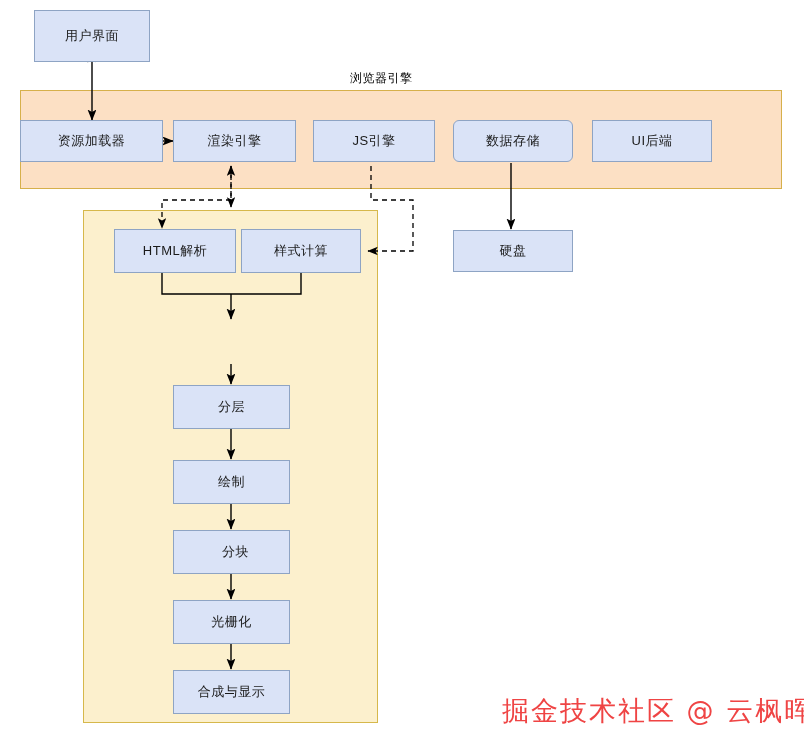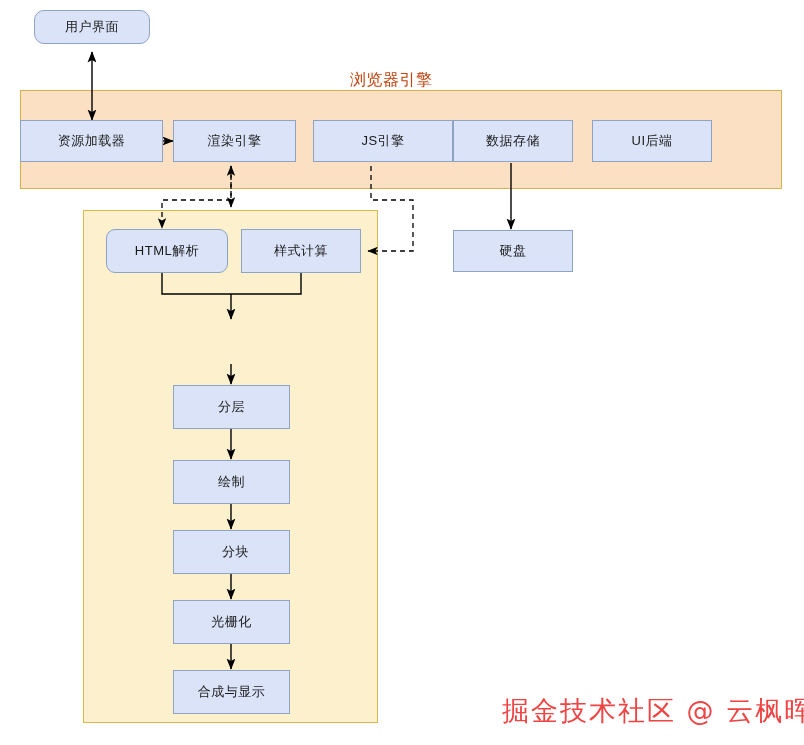--- a/index.html
+++ b/index.html
@@ -45,22 +45,22 @@
   .group-browser {
     background: #fce0c4;
     border: 1px solid #d6b04b;
   }
   .group-render {
     background: #fcf0cd;
     border: 1px solid #d6b84b;
   }
   .group-label {
     position: absolute;
-    font-size: 16px;
-    color: #c2410c;
+    font-size: 12px;
+    color: #000000;
     white-space: nowrap;
     letter-spacing: 0.5px;
   }
   .watermark {
     position: absolute;
     font-size: 27px;
     color: #ef4444;
     white-space: nowrap;
     letter-spacing: 2px;
     font-family: "DejaVu Sans", sans-serif;
@@ -105,35 +105,35 @@
 
     <line x1="231" y1="429" x2="231" y2="459" stroke="#000" stroke-width="1.4" marker-end="url(#arrEnd)"></line>
 
     <line x1="231" y1="504" x2="231" y2="529" stroke="#000" stroke-width="1.4" marker-end="url(#arrEnd)"></line>
 
     <line x1="231" y1="574" x2="231" y2="599" stroke="#000" stroke-width="1.4" marker-end="url(#arrEnd)"></line>
 
     <line x1="231" y1="644" x2="231" y2="669" stroke="#000" stroke-width="1.4" marker-end="url(#arrEnd)"></line>
   </svg>
 
-  <div class="node" style="left:34px; top:10px; width:116px; height:34px;border-radius:10px;">用户界面</div>
+  <div class="node" style="left:34px; top:10px; width:116px; height:52px;">用户界面</div>
 
   <div class="node" style="left:20px; top:120px; width:143px; height:42px;">资源加载器</div>
 
   <div class="node" style="left:173px; top:120px; width:123px; height:42px;">渲染引擎</div>
 
-  <div class="node" style="left:313px; top:120px; width:140px; height:42px;">JS引擎</div>
+  <div class="node" style="left:313px; top:120px; width:122px; height:42px;">JS引擎</div>
 
-  <div class="node" style="left:453px; top:120px; width:120px; height:42px;">数据存储</div>
+  <div class="node" style="left:453px; top:120px; width:120px; height:42px;border-radius:6px;">数据存储</div>
 
   <div class="node" style="left:592px; top:120px; width:120px; height:42px;">UI后端</div>
 
   <div class="node" style="left:453px; top:230px; width:120px; height:42px;">硬盘</div>
 
-  <div class="node" style="left:106px; top:229px; width:122px; height:44px;border-radius:9px;">HTML解析</div>
+  <div class="node" style="left:114px; top:229px; width:122px; height:44px;">HTML解析</div>
 
   <div class="node" style="left:241px; top:229px; width:120px; height:44px;">样式计算</div>
 
 
   <div class="node" style="left:173px; top:385px; width:117px; height:44px;">分层</div>
 
   <div class="node" style="left:173px; top:460px; width:117px; height:44px;">绘制</div>
 
   <div class="node" style="left:173px; top:530px; width:117px; height:44px;padding-left:8px;">分块</div>
 

